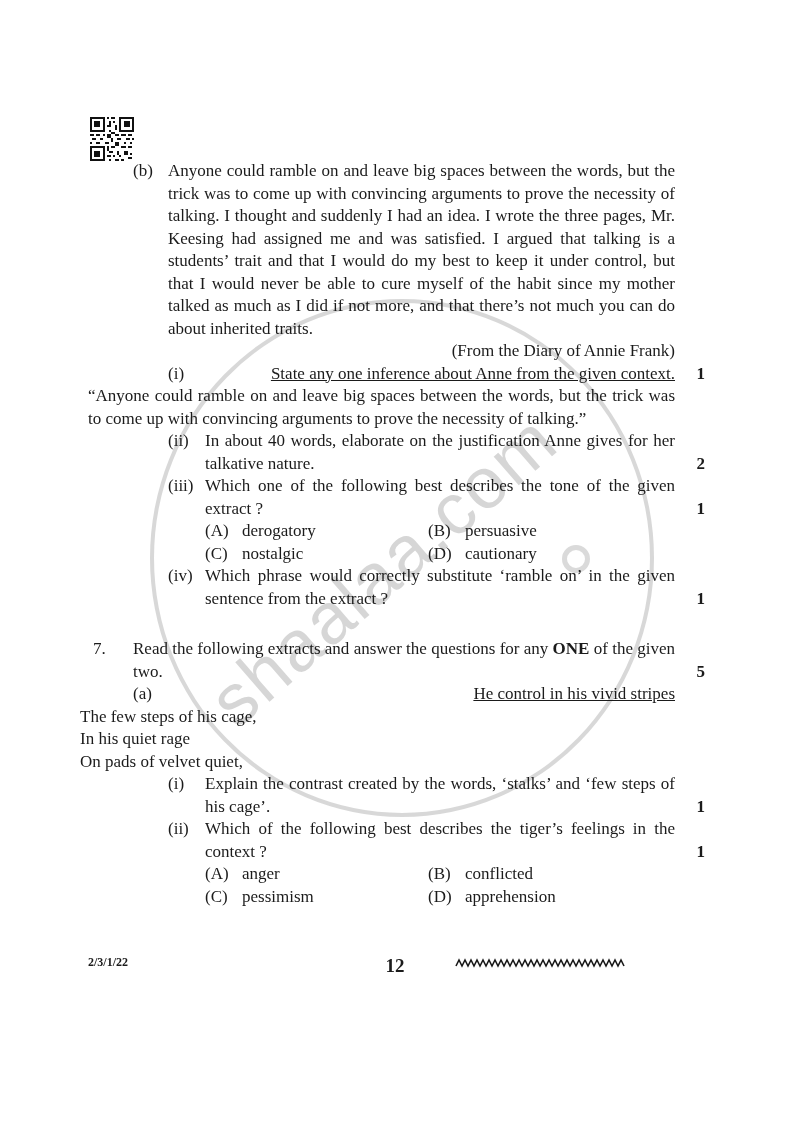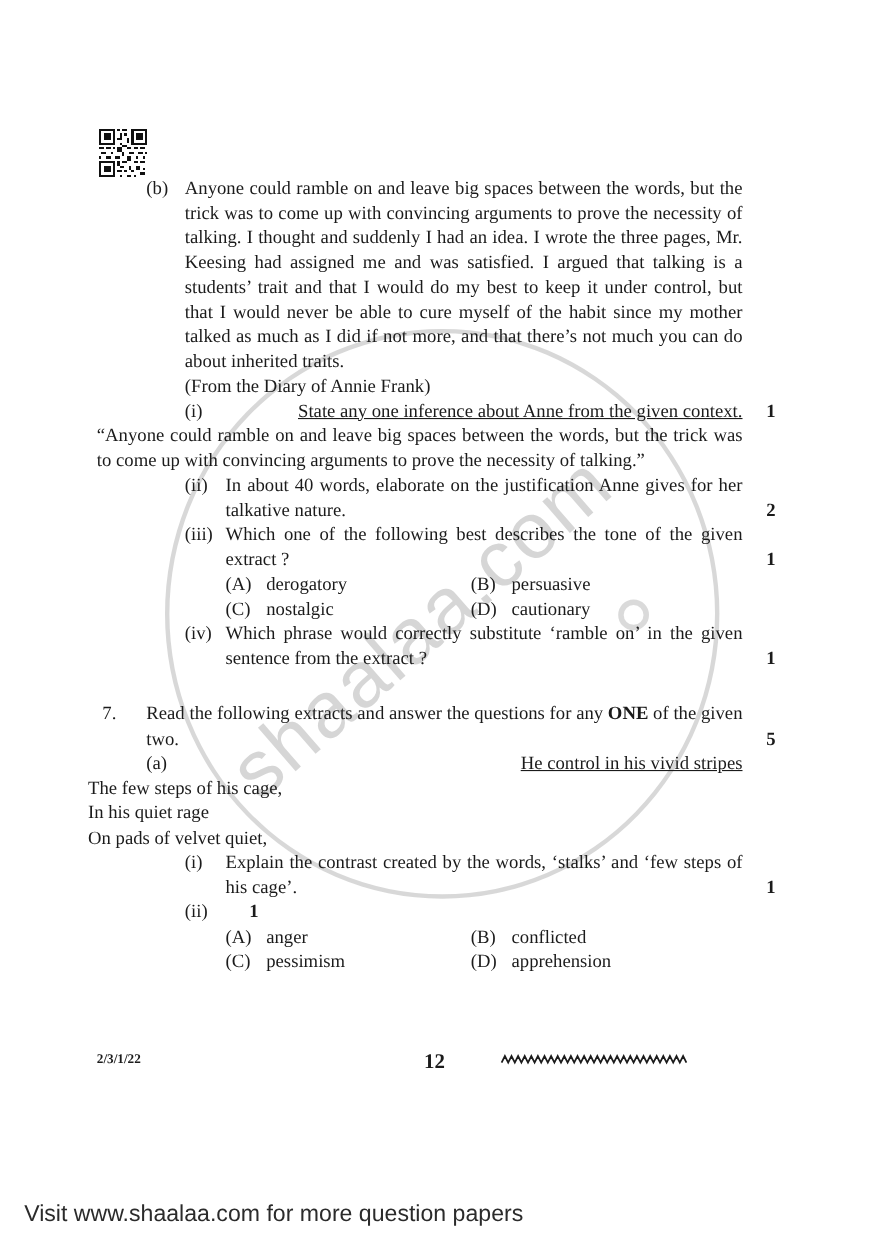--- a/index.html
+++ b/index.html
@@ -25,21 +25,21 @@
     border:5px solid rgba(172,172,172,0.45); border-radius:50%;
   }
   
   .sheet { position:absolute; left:0; top:160px; width:800px; z-index:1;
            font-size:17px; line-height:22.5px; }
   .row { display:flex; align-items:flex-start; padding-right:95px; }
   .lbl    { flex:0 0 35px; }
   .sublbl { flex:0 0 37px; }
   .txt  { flex:1 1 auto; text-align:justify; }
   .noj  { text-align:right;text-decoration:underline; }
-  .attr { flex:1 1 auto; }
+  .attr { flex:1 1 auto; text-align:right; }
   .mark { flex:0 0 30px; text-align:right; font-weight:bold; }
   .mark.bot { align-self:flex-end; }
   .ind-q   { padding-left:93px; }
   .ind-q .qnum { flex:0 0 40px; }
   .ind-b   { padding-left:133px; }
   .ind-sub { padding-left:168px; }
   .ind-quote { padding-left:88px; }
   .poem { padding-left:80px; }
   .optrow { display:flex; padding-left:205px; padding-right:95px; }
   .optcell { display:flex; flex:0 0 223px; }
@@ -201,20 +201,21 @@
     <div class="poem">On pads of velvet quiet,</div>
 
     <div class="row ind-sub">
       <div class="sublbl">(i)</div>
       <div class="txt">Explain the contrast created by the words, ‘stalks’ and ‘few steps of his cage’.</div>
       <div class="mark bot">1</div>
     </div>
 
     <div class="row ind-sub">
       <div class="sublbl">(ii)</div>
+      <div class="txt">Which of the following best describes the tiger’s feelings in the context ?</div>
       <div class="mark bot">1</div>
     </div>
     <div class="optrow">
       <div class="optcell">
         <div class="optlbl">(A)</div>
         <div>anger</div>
       </div>
       <div class="optcell c2">
         <div class="optlbl">(B)</div>
         <div>conflicted</div>
@@ -231,15 +232,14 @@
       </div>
     </div>
   </div>
 
   <div class="foot-code">2/3/1/22</div>
   <div class="foot-page">12</div>
   <svg class="foot-zigzag" width="170" height="12" viewBox="0 0 170 12">
     <path d="M1 9 l3 -6 l3 6 l3 -6 l3 6 l3 -6 l3 6 l3 -6 l3 6 l3 -6 l3 6 l3 -6 l3 6 l3 -6 l3 6 l3 -6 l3 6 l3 -6 l3 6 l3 -6 l3 6 l3 -6 l3 6 l3 -6 l3 6 l3 -6 l3 6 l3 -6 l3 6 l3 -6 l3 6 l3 -6 l3 6 l3 -6 l3 6 l3 -6 l3 6 l3 -6 l3 6 l3 -6 l3 6 l3 -6 l3 6 l3 -6 l3 6 l3 -6 l3 6 l3 -6 l3 6 l3 -6 l3 6 l3 -6 l3 6 l3 -6 l3 6 l3 -6 l3 6" fill="none" stroke="#1c1c1c" stroke-width="1.6"></path>
   </svg>
 
-  <div class="visit">Visit www.shaalaa.com for more question papers</div>
 
 </div>
 
 </body></html>

